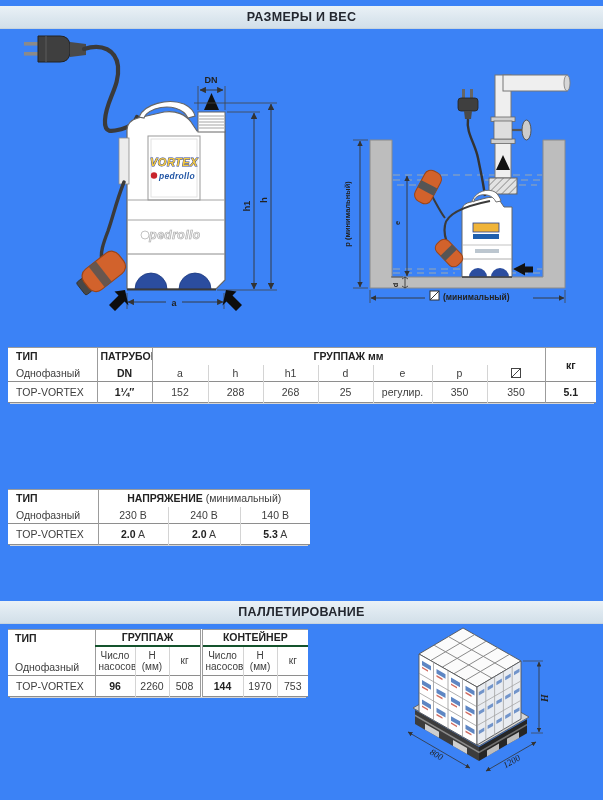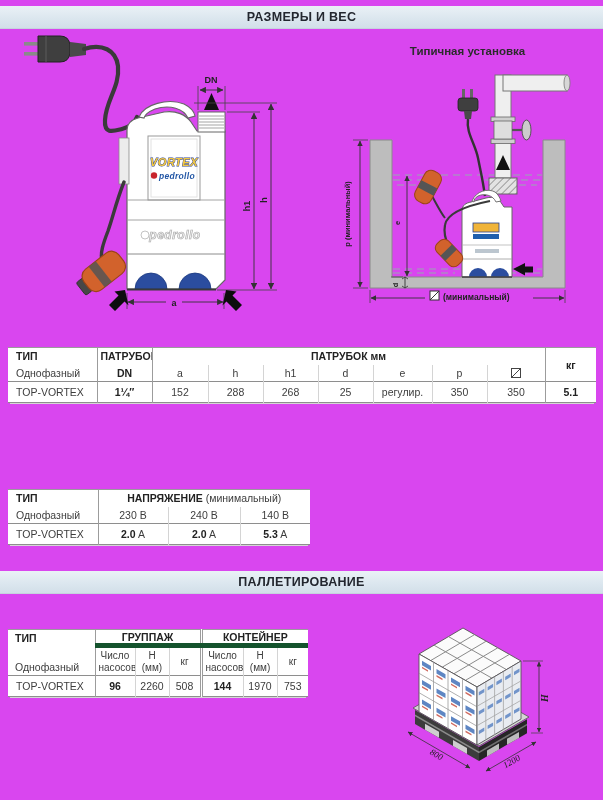--- a/index.html
+++ b/index.html
@@ -1,16 +1,16 @@
 <!DOCTYPE html>
 <html><head>
 <meta charset="utf-8">
 <style>
   html,body{margin:0;padding:0;background:#ffffff;}
-  .page{position:relative;width:603px;height:800px;background:#d946ef;overflow:hidden;
+  .page{position:relative;width:603px;height:800px;background:#3b82f6;overflow:hidden;
         font-family:"Liberation Sans",sans-serif;color:#333;}
   .band{position:absolute;left:0;width:603px;height:22px;
         background:linear-gradient(180deg,#eaf1f6 0%,#dce7ef 55%,#d2dfe9 100%);
         border-bottom:1px solid #c6d3de;
         display:flex;align-items:center;justify-content:center;
         font-weight:bold;font-size:12.5px;color:#23272f;letter-spacing:.3px;}
   .fig{position:absolute;}
   .install-title{position:absolute;left:335px;top:45px;width:265px;text-align:center;
         font-weight:bold;font-size:11.5px;color:#2b2b2b;}
   table{border-collapse:collapse;table-layout:fixed;position:absolute;background:#fff;
@@ -18,21 +18,21 @@
         box-shadow:0 3px 0 -2px #d6d6d6;}
   td{font-size:10.5px;color:#3d3d3d;padding:0 3px;text-align:center;vertical-align:middle;
      white-space:nowrap;overflow:hidden;}
   .lft{text-align:left;padding-left:8px;}
   .hb{font-weight:bold;color:#222;}
   .v{border-left:1px solid #9c9c9c;}
   .vl{border-left:1px solid #d4d4d4;}
   .vd{border-left:3px double #9c9c9c;}
   tr.data td{border-top:1px solid #8e8e8e;}
   .r17{height:17px;} .r21{height:21px;} .r16{height:16px;} .r30{height:30px;}
-  .grp{border-bottom:5px solid #14532d;}
+  .grp{border-bottom:2px solid #14532d;}
   .sub{font-size:10px;white-space:normal;line-height:1.12;color:#3d3d3d;}
   .typecell{vertical-align:top;}
   .typecell .tc-top{font-weight:bold;color:#222;text-align:left;padding:2px 0 0 4px;}
   .typecell .tc-bot{text-align:left;padding:17px 0 0 4px;}
   svg text{font-family:"Liberation Sans",sans-serif;}
   .dimtext{font-size:9px;font-weight:bold;fill:#222;}
   .dimtext-sm{font-size:7.5px;font-weight:bold;fill:#222;}
   .iso{font-family:"Liberation Serif",serif;font-style:italic;font-size:9px;fill:#222;}
 </style>
 </head>
@@ -121,21 +121,20 @@
       <line x1="126" y1="270" x2="164" y2="270" stroke="#333" stroke-width="0.9" marker-start="url(#aw1)"></line>
       <line x1="180" y1="270" x2="221" y2="270" stroke="#333" stroke-width="0.9" marker-end="url(#aw1)"></line>
       <text x="172" y="274" text-anchor="middle" class="dimtext">a</text>
     </g>
 
     <polygon points="123,258 112.5,259.5 116.5,263.5 107,273 113,279 122.5,269.5 126.5,273.5" fill="#0d0d0d"></polygon>
     <polygon points="224,258 234.5,259.5 230.5,263.5 240,273 234,279 224.5,269.5 220.5,273.5" fill="#0d0d0d"></polygon>
   </svg>
   </div>
 
-  <div class="install-title">Типичная установка</div>
   <div class="fig" style="left:335px;top:63px;width:265px;height:240px;">
   <svg width="265" height="240" viewBox="0 0 265 240">
     <defs>
       <marker id="aw2" viewBox="0 0 8 8" refX="7.5" refY="4" markerWidth="6.5" markerHeight="6.5" orient="auto-start-reverse">
         <path d="M0,0 L8,4 L0,8 Z" fill="#333"></path>
       </marker>
       <pattern id="hatch2" width="5" height="5" patternTransform="rotate(45)" patternUnits="userSpaceOnUse">
         <rect width="5" height="5" fill="#e3e3e3"></rect>
             <line x1="0" y1="0" x2="0" y2="5" stroke="#7e7e7e" stroke-width="1.4"></line>
       </pattern>
@@ -246,21 +245,21 @@
         <col style="width:55px">
         <col style="width:59px">
         <col style="width:55px">
       <col style="width:58px">
         <col style="width:51px">
     </colgroup>
     <tbody>
         <tr class="r17">
       <td class="lft hb">ТИП</td>
       <td class="v hb">ПАТРУБОК</td>
-      <td class="v hb" colspan="7">ПАТРУБОК мм</td>
+      <td class="v hb" colspan="7">ГРУППАЖ мм</td>
       <td class="v hb" rowspan="2">кг</td>
     </tr>
     <tr class="r17">
       <td class="lft">Однофазный</td>
       <td class="v hb">DN</td>
       <td class="v">a</td>
       <td class="vl">h</td>
       <td class="vl">h1</td>
       <td class="vl">d</td>
       <td class="vl">e</td>
@@ -308,21 +307,21 @@
     </tr>
     <tr class="data r21">
       <td class="lft">TOP-VORTEX</td>
       <td class="v"><span class="hb">2.0</span><span> A</span></td>
       <td class="vl"><span class="hb">2.0</span><span> A</span></td>
       <td class="vl"><span class="hb">5.3</span><span> A</span></td>
     </tr>
   </tbody>
     </table>
 
-  <div class="band" style="top:571px;">
+  <div class="band" style="top:601px;">
     <span>ПАЛЛЕТИРОВАНИЕ</span>
   </div>
 
   <table style="left:8px;top:629px;width:300px;">
     <colgroup>
       <col style="width:87px">
         <col style="width:40px">
         <col style="width:34px">
         <col style="width:32px">
       <col style="width:42px">

